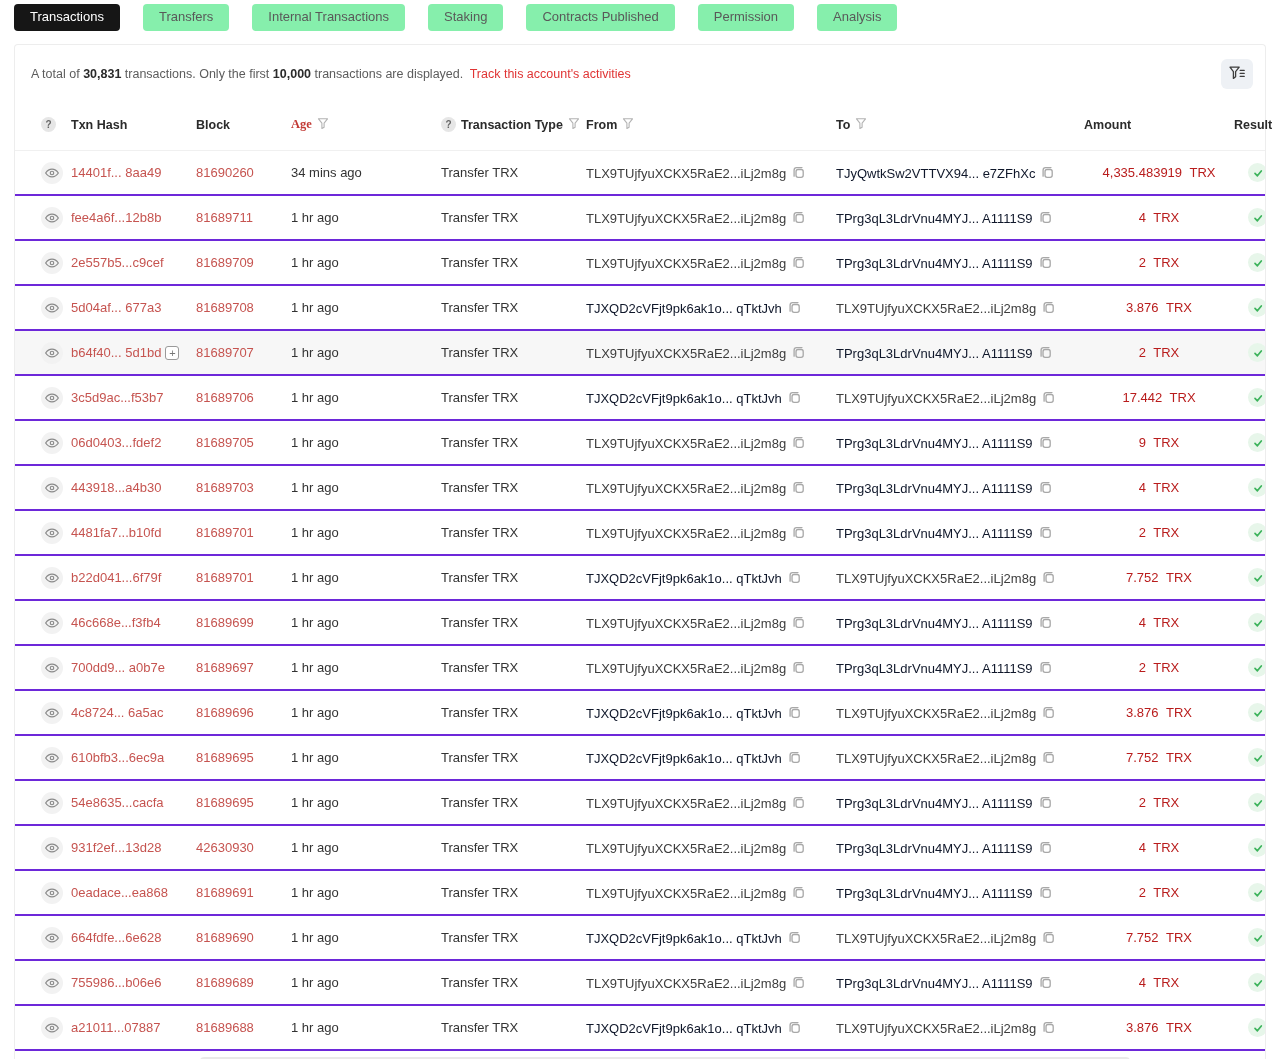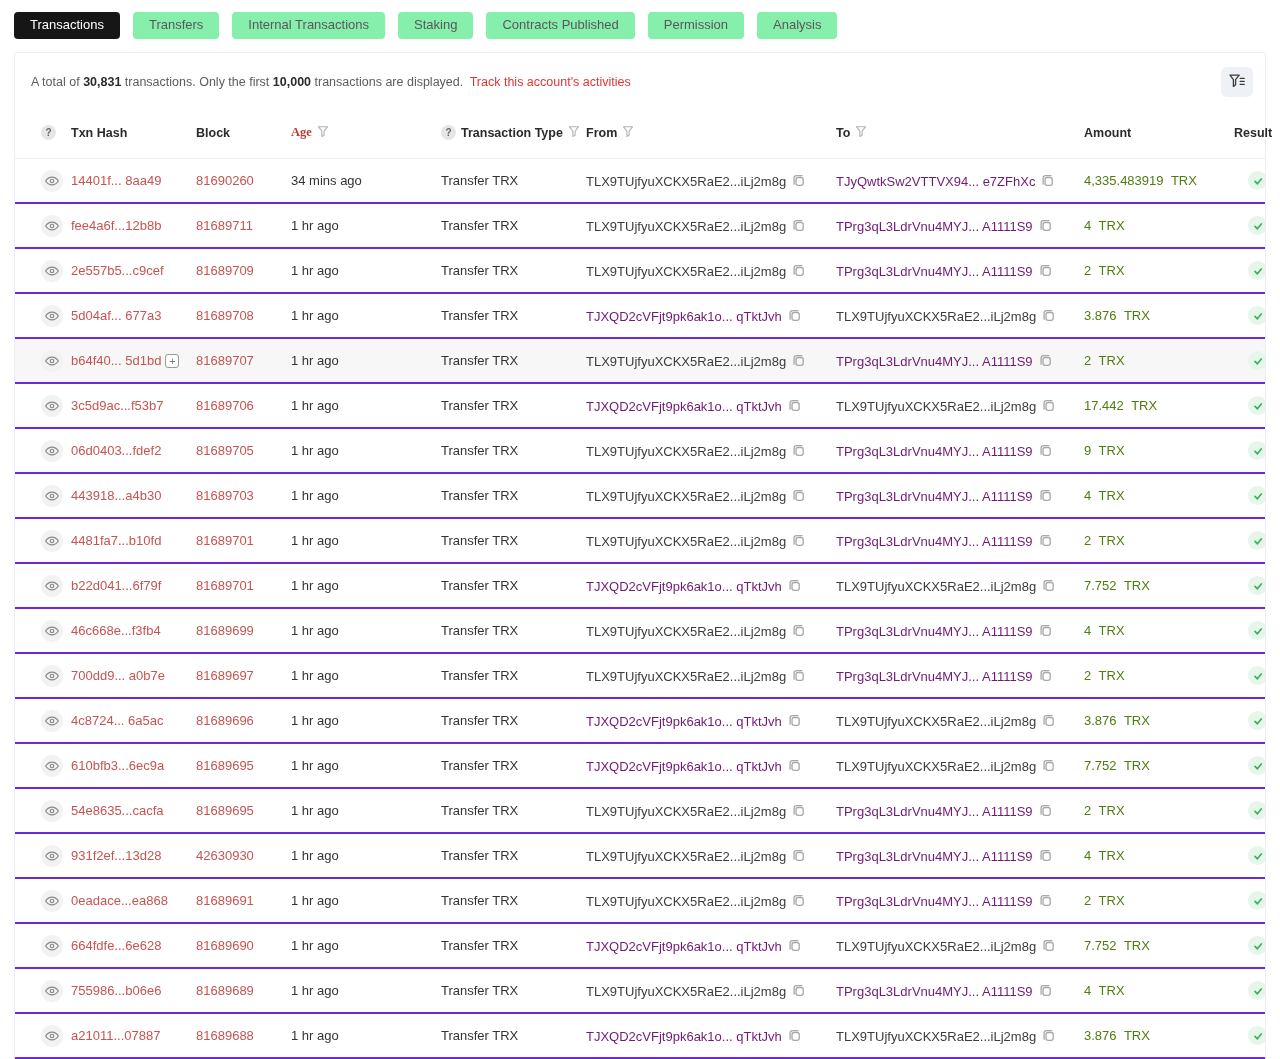--- a/index.html
+++ b/index.html
@@ -1,20 +1,20 @@
 <!DOCTYPE html>
 <html><head>
 <meta charset="utf-8">
 <style>
   * { box-sizing: border-box; margin: 0; padding: 0; }
   html, body { width: 1280px; height: 1059px; overflow: hidden; background: #fff;
     font-family: "Liberation Sans", sans-serif; color: #333; }
 
   
-  .tabbar { display: flex; gap: 13px; padding-left: 14px; padding-top: 12px; }
+  .tabbar { display: flex; gap: 23px; padding-left: 14px; padding-top: 4px; }
   .tab { border: none; cursor: pointer; font-family: inherit; font-size: 13px;
     background: #86efac; color: #595959; padding: 6px 16px 7px; border-radius: 4px;
     line-height: 14px; white-space: nowrap; }
   .tab.active { background: #161616; color: #fff; }
 
   
   .card { margin: 13px 14px 0 14px; border: 1px solid #ededed; border-bottom: none;
     border-radius: 4px 4px 0 0; background: #fff; }
 
   
@@ -47,23 +47,23 @@
     display: inline-flex; align-items: center; justify-content: center; cursor: pointer; }
 
   .red-link { color: #c65450; text-decoration: none; cursor: pointer; white-space: nowrap; }
   .cell { white-space: nowrap; overflow: hidden; }
   .c-hash { display: flex; align-items: center; gap: 4px; }
   .expand-box { width: 14px; height: 14px; border: 1px solid #9a9a9a; border-radius: 3px;
     color: #777; font-size: 11px; line-height: 12px; text-align: center; cursor: pointer;
     background: #fff; flex: none; }
   .addr { text-decoration: none; cursor: pointer; }
   .addr.self { color: #3c3c3c; cursor: default; }
-  .addr.ext { color: #701a75; }
+  .addr.ext { color: #0f172a; }
   .copy-btn { display: inline-flex; vertical-align: -2px; margin-left: 6px; cursor: pointer; }
-  .c-amount { color: #4d7c0f; word-spacing: 4px; }
+  .c-amount { color: #b91c1c; word-spacing: 4px; text-align: center; }
   .check-badge { width: 19px; height: 19px; border-radius: 50%; background: #e7f6ea;
     display: inline-flex; align-items: center; justify-content: center; margin-left: 14px; }
 
   
   .hscroll-thumb { margin: 6px 0 0 185px; width: 930px; height: 8px; border-radius: 4px;
     background: #e9e9e9; cursor: pointer; }
 </style>
 </head>
 <body>
 

